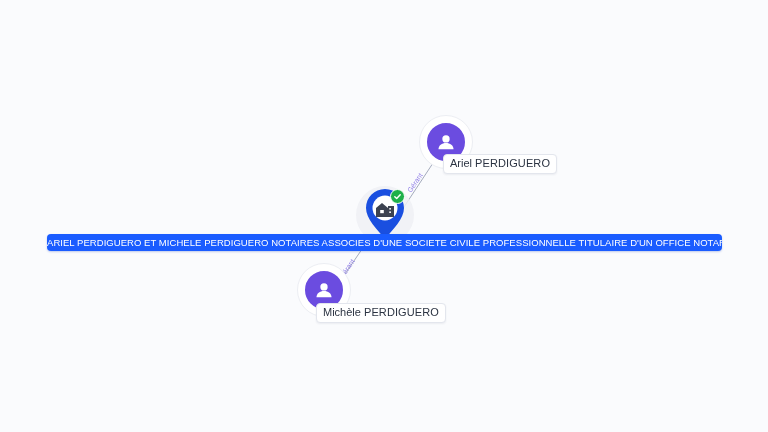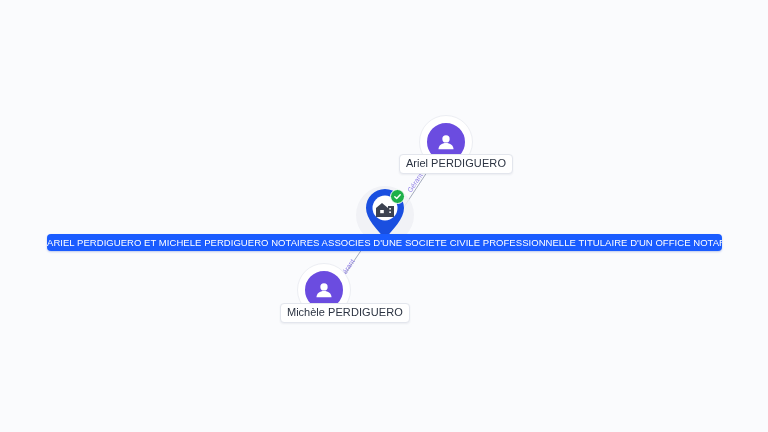--- a/index.html
+++ b/index.html
@@ -113,26 +113,27 @@
     position: absolute;
     background: #ffffff;
     border: 1px solid #e3e6ed;
     border-radius: 4px;
     padding: 2px 6px 3px 6px;
     font-size: 11px;
     line-height: 13px;
     color: #2b3342;
     white-space: nowrap;
     box-shadow: 0 1px 2px rgba(40,50,80,.07);
+    margin-left: 44px;
   }
   .node-label .surname {
     letter-spacing: .1px;
   }
   #label-ariel { left: 399px; top: 154px; }
-  #label-michele { left: 280px; top: 303px; }
+  #label-michele { left: 272px; top: 303px; }
 
   
   #company-banner {
     position: absolute;
     left: 47px;
     top: 234px;
     width: 675px;
     height: 17px;
     background: #1a5cff;
     border-radius: 4px;

